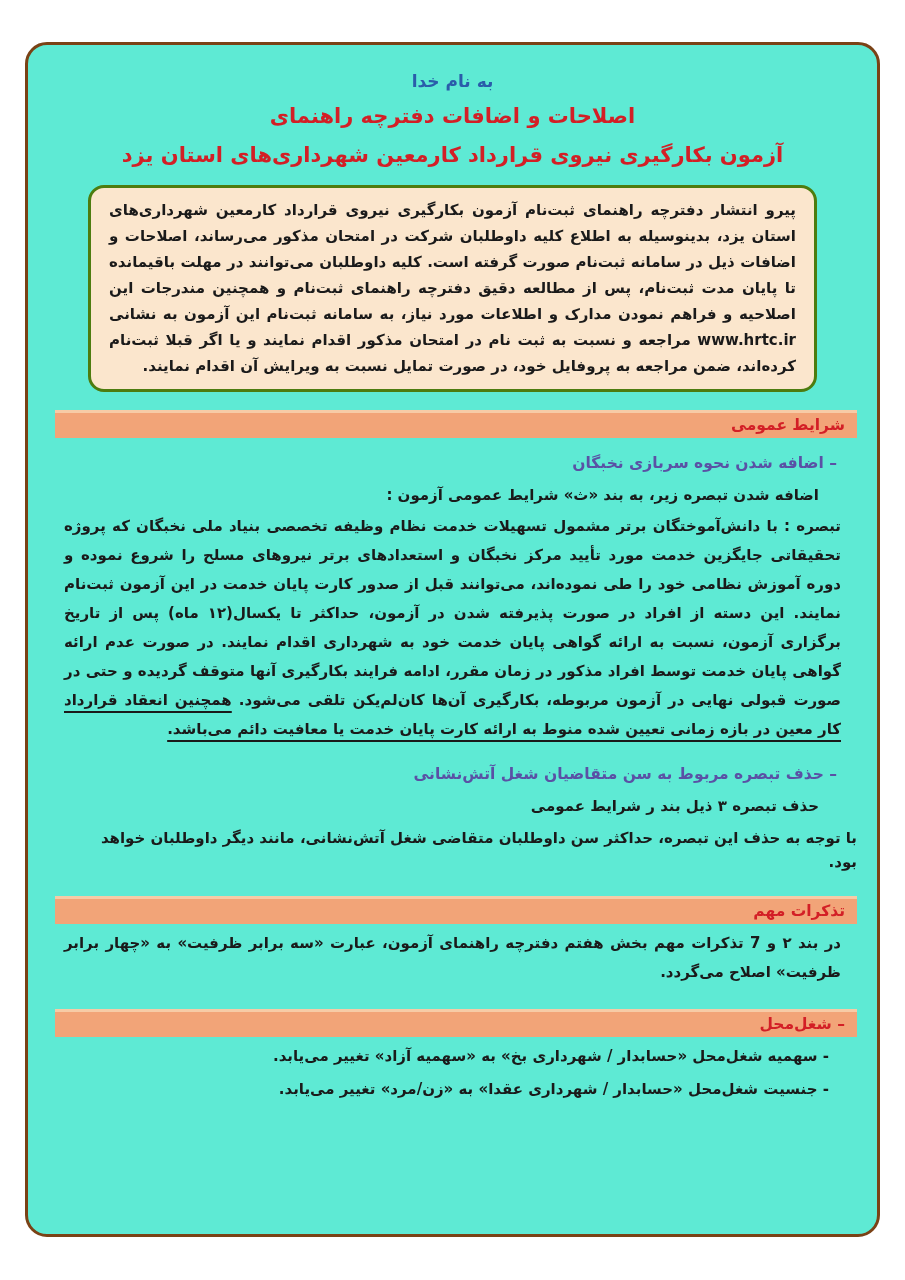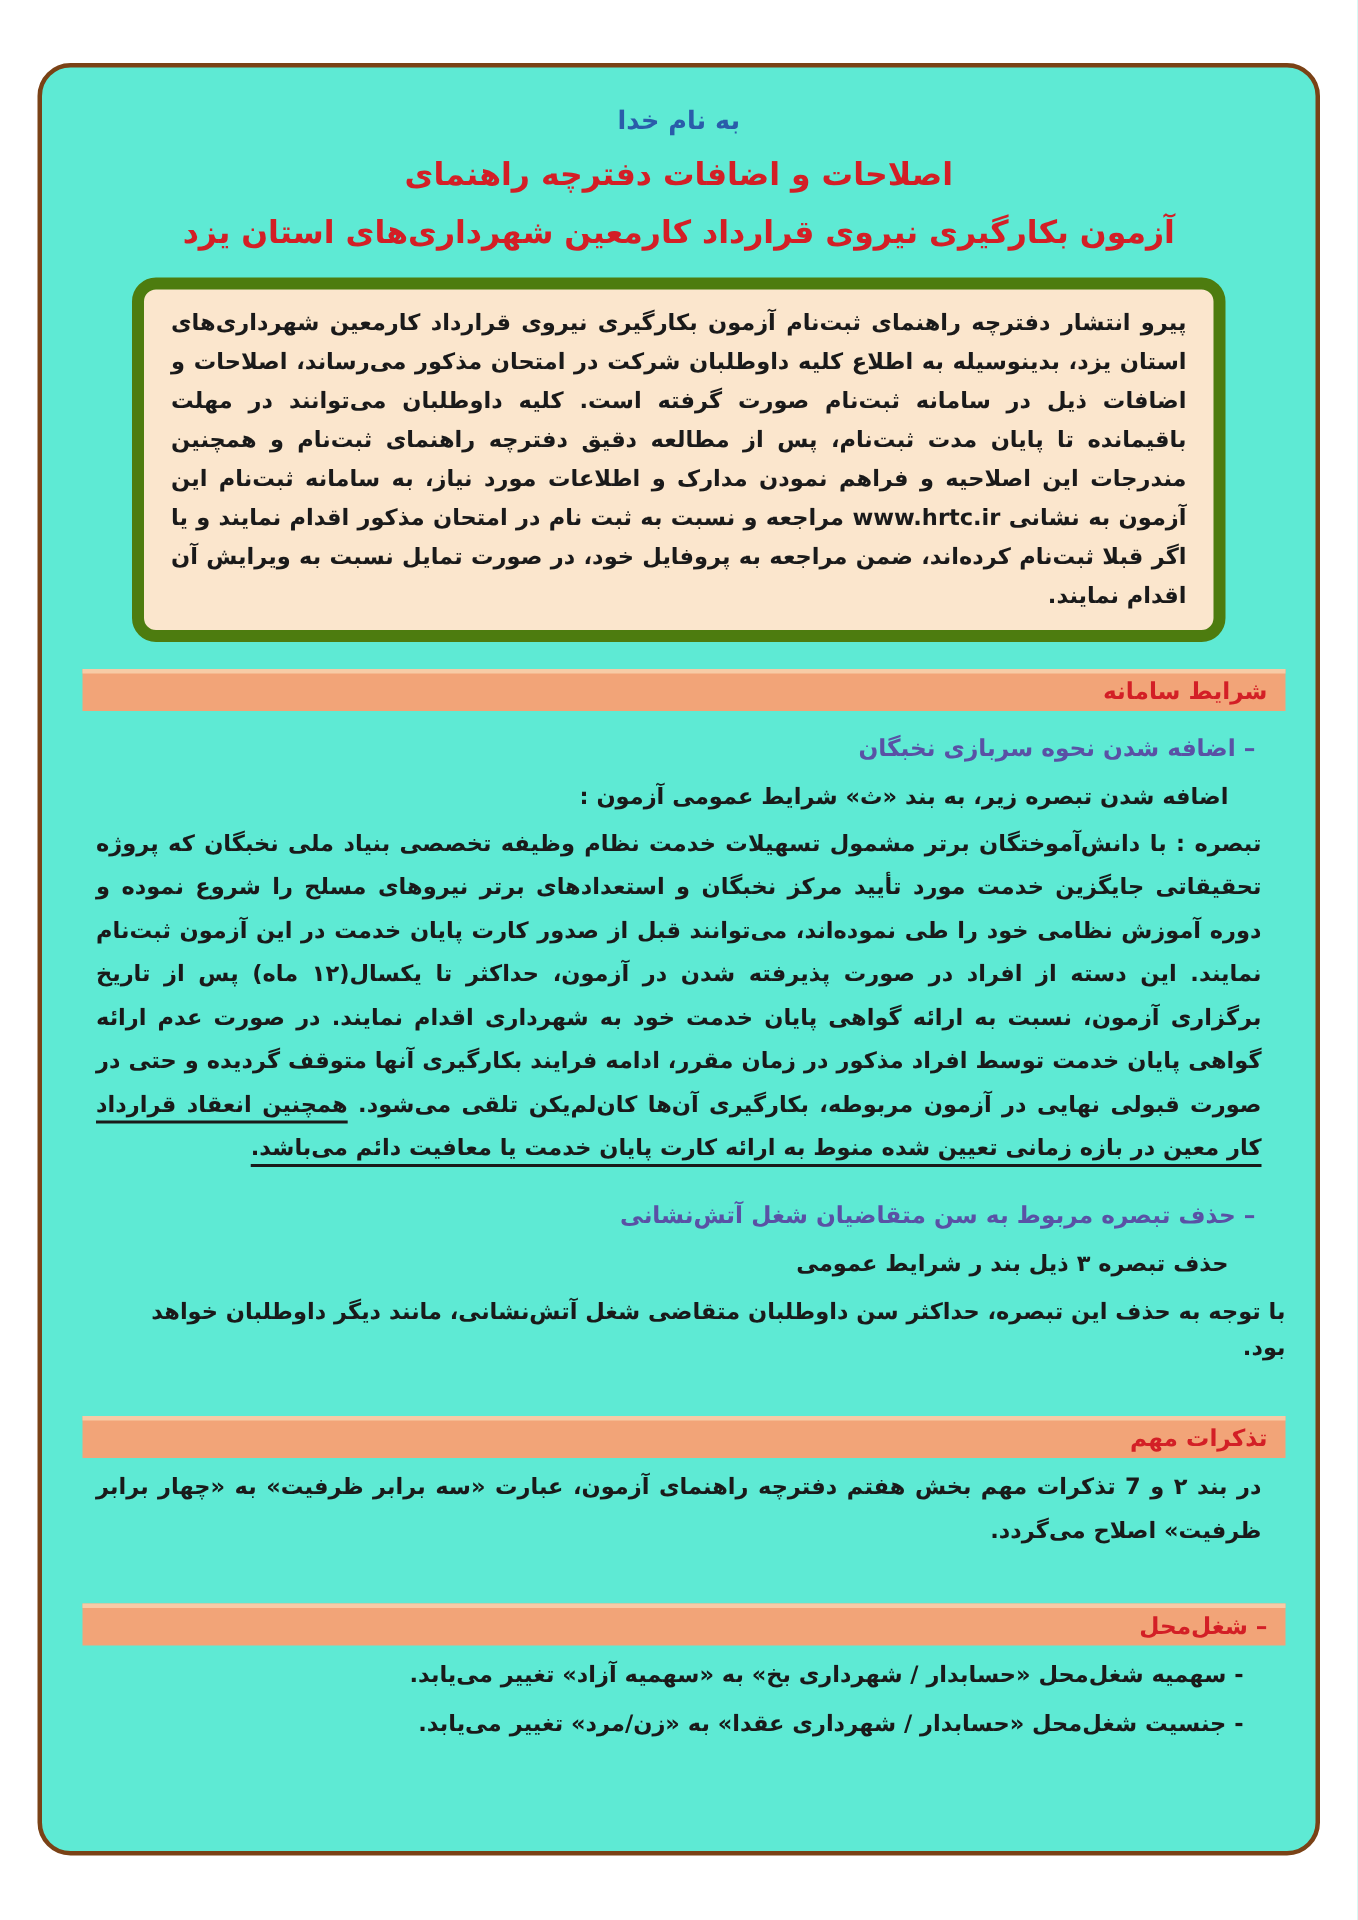--- a/index.html
+++ b/index.html
@@ -18,32 +18,32 @@
     font-size:17px;font-weight:700;line-height:24px;
   }
   .doc-title{
     text-align:center;color:#d31f26;font-weight:700;
     font-size:21px;line-height:30px;
   }
   .doc-title.l1{margin-top:8px;}
   .doc-title.l2{margin-top:9px;}
   .intro-box{
     margin:15px 60px 0 60px;background:#fbe6cd;
-    border:8px solid #4d7c0f;border-radius:16px;
+    border:3px solid #4d7c0f;border-radius:16px;
     padding:9px 18px 10px 18px;
     font-size:15px;font-weight:700;line-height:26px;
     text-align:justify;
   }
   .band{
     margin:18px 20px 0 27px;height:25px;
     background:#f2a478;border-top:3px solid #f7cba6;
     color:#d31f26;font-weight:700;font-size:15.5px;line-height:25px;
     padding-right:12px;
   }
-  .band.sp{margin-top:34px;}
+  .band.sp{margin-top:22px;}
   .subhead{
     color:#5a51a5;font-weight:700;font-size:15.5px;line-height:24px;
     margin:13px 40px 0 40px;
   }
   .plain-line{
     font-weight:700;font-size:15px;line-height:24px;
     margin:8px 58px 0 40px;
   }
   .plain-line.flush{margin-right:20px;}
   .para{
@@ -67,21 +67,21 @@
 
   <div class="bismillah">به نام خدا</div>
   <div class="doc-title l1">اصلاحات و اضافات دفترچه راهنمای</div>
   <div class="doc-title l2">آزمون بکارگیری نیروی قرارداد کارمعین شهرداری‌های استان یزد</div>
 
   <div class="intro-box">
     <span>پیرو انتشار دفترچه راهنمای ثبت‌نام آزمون بکارگیری نیروی قرارداد کارمعین شهرداری‌های استان یزد، بدینوسیله به اطلاع کلیه داوطلبان شرکت در امتحان مذکور می‌رساند، اصلاحات و اضافات ذیل در سامانه ثبت‌نام صورت گرفته است. کلیه داوطلبان می‌توانند در مهلت باقیمانده تا پایان مدت ثبت‌نام، پس از مطالعه دقیق دفترچه راهنمای ثبت‌نام و همچنین مندرجات این اصلاحیه و فراهم نمودن مدارک و اطلاعات مورد نیاز، به سامانه ثبت‌نام این آزمون به نشانی www.hrtc.ir مراجعه و نسبت به ثبت نام در امتحان مذکور اقدام نمایند و یا اگر قبلا ثبت‌نام کرده‌اند، ضمن مراجعه به پروفایل خود، در صورت تمایل نسبت به ویرایش آن اقدام نمایند.</span>
   </div>
 
   <div class="band">
-    <span>شرایط سامانه</span>
+    <span>شرایط عمومی</span>
   </div>
 
   <div class="subhead">– اضافه شدن نحوه سربازی نخبگان</div>
   <div class="plain-line">اضافه شدن تبصره زیر، به بند «ث» شرایط عمومی آزمون :</div>
 
   <div class="para">
     <span>تبصره : با دانش‌آموختگان برتر مشمول تسهیلات خدمت نظام وظیفه تخصصی بنیاد ملی نخبگان که پروژه تحقیقاتی جایگزین خدمت مورد تأیید مرکز نخبگان و استعدادهای برتر نیروهای مسلح را شروع نموده و دوره آموزش نظامی خود را طی نموده‌اند، می‌توانند قبل از صدور کارت پایان خدمت در این آزمون ثبت‌نام نمایند. این دسته از افراد در صورت پذیرفته شدن در آزمون، حداکثر تا یکسال(۱۲ ماه) پس از تاریخ برگزاری آزمون، نسبت به ارائه گواهی پایان خدمت خود به شهرداری اقدام نمایند. در صورت عدم ارائه گواهی پایان خدمت توسط افراد مذکور در زمان مقرر، ادامه فرایند بکارگیری آنها متوقف گردیده و حتی در صورت قبولی نهایی در آزمون مربوطه، بکارگیری آن‌ها کان‌لم‌یکن تلقی می‌شود. </span><span class="ul">همچنین انعقاد قرارداد کار معین در بازه زمانی تعیین شده منوط به ارائه کارت پایان خدمت یا معافیت دائم می‌باشد.</span>
   </div>
 
   <div class="subhead" style="margin-top:18px;text-align:right;">– حذف تبصره مربوط به سن متقاضیان شغل آتش‌نشانی</div>

